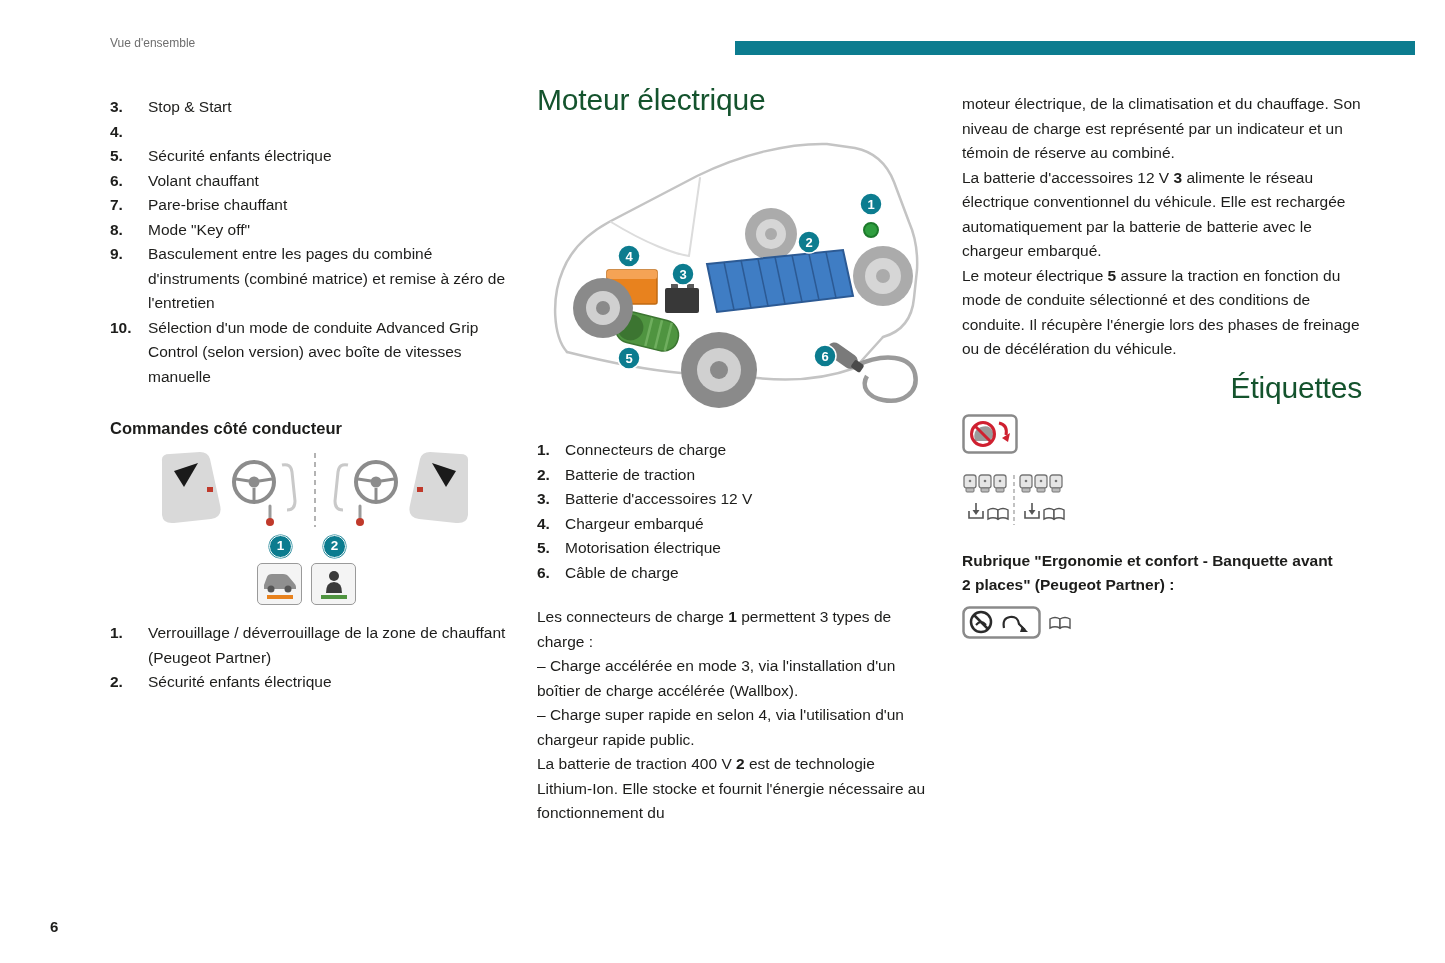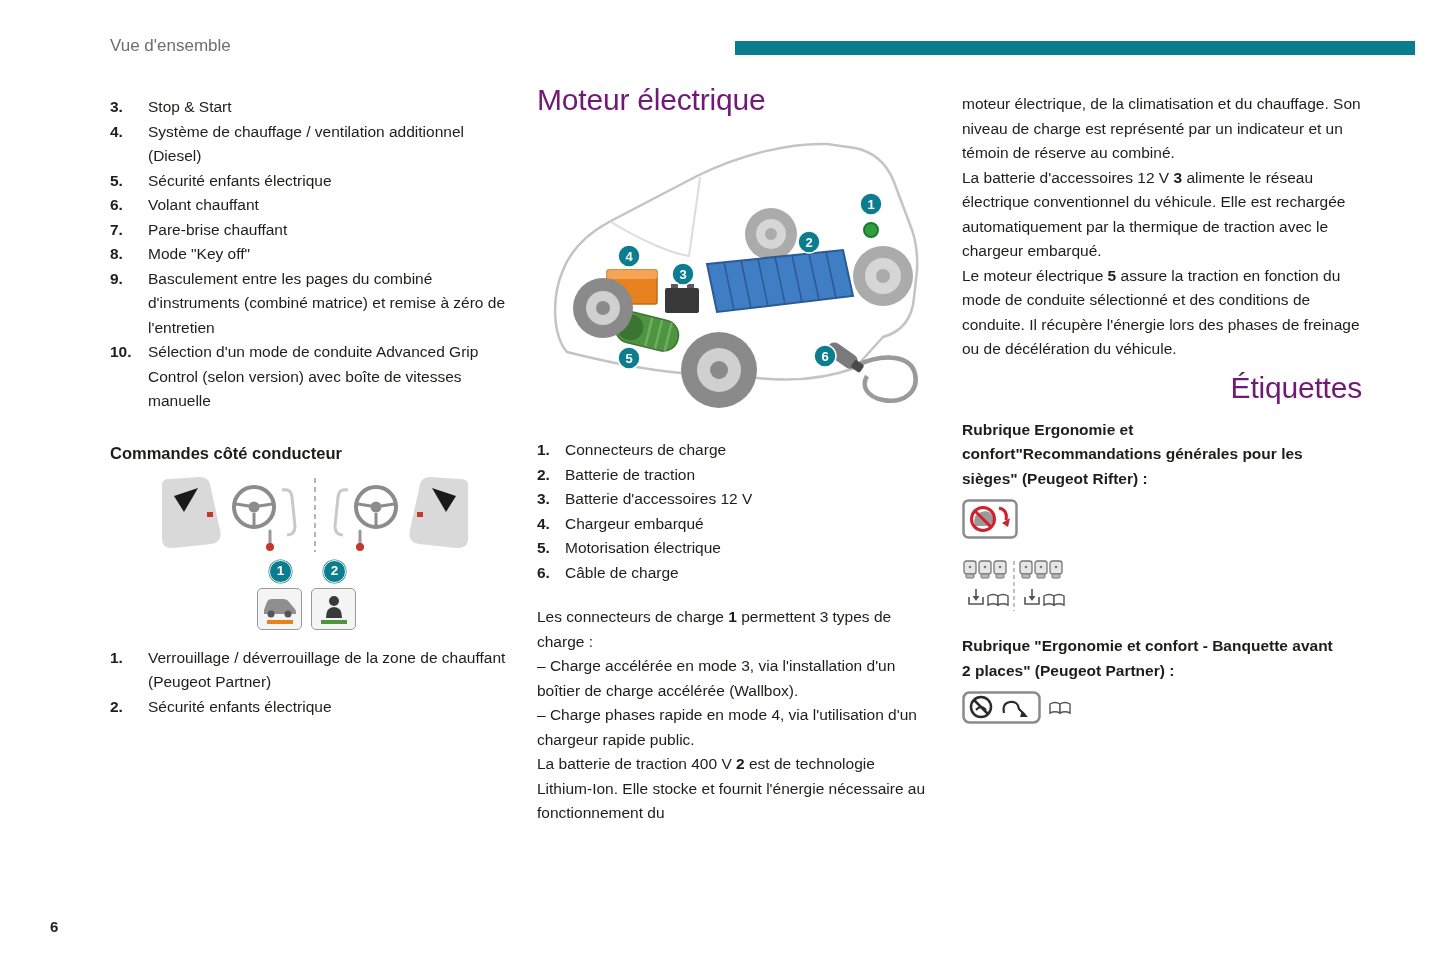--- a/index.html
+++ b/index.html
@@ -3,34 +3,34 @@
 <meta charset="utf-8">
 <style>
   * { margin:0; padding:0; box-sizing:border-box; }
   html,body { width:1445px; height:963px; }
   body {
     position:relative; background:#ffffff; overflow:hidden;
     font-family:"Liberation Sans", sans-serif; color:#1d1d1b;
   }
   .b { font-weight:bold; }
 
-  .header-title { position:absolute; left:110px; top:36px; font-size:17px; color:#6e6e6e; }
+  .header-title { position:absolute; left:110px; top:36px; font-size:12px; color:#6e6e6e; }
   .header-bar { position:absolute; left:735px; top:41px; width:680px; height:14px; background:#0c7c8f; }
 
   .col { position:absolute; font-size:15.5px; line-height:24.5px; }
   #col1 { left:110px; top:95px; width:402px; }
   #col2 { left:537px; top:82px; width:395px; }
   #col3 { left:962px; top:92px; width:400px; }
 
   .numlist .li { display:flex; }
   .numlist .num { font-weight:bold; width:38px; flex:none; }
   .numlist.legend .num { width:28px; }
 
   h2.sub { font-size:16.5px; font-weight:bold; margin-top:28px; line-height:22px; }
-  h1.gray-heading { font-size:30px; line-height:36px; font-weight:400; color:#701a75; letter-spacing:-0.2px; }
+  h1.gray-heading { font-size:30px; line-height:36px; font-weight:400; color:#14532d; letter-spacing:-0.2px; }
   .h-et { margin-top:8px;text-align:right; }
 
   .rich { margin-top:20px; }
   .rich .para { margin:0; }
 
   .caption { font-weight:bold; margin-top:12px; width:372px; }
 
   
   .cmd-illus { position:relative; width:330px; height:158px; margin:10px 0 0 40px; }
   .badge {
@@ -69,21 +69,20 @@
     <div class="numlist">
         <div class="li">
           <span class="num">3.</span>
           <span class="txt">
             <div>Stop &amp; Start</div>
           </span>
         </div>
         <div class="li">
           <span class="num">4.</span>
           <span class="txt">
-            <div>Système de chauffage / ventilation additionnel (Diesel)</div>
           </span>
         </div>
         <div class="li">
           <span class="num">5.</span>
           <span class="txt">
             <div>Sécurité enfants électrique</div>
           </span>
         </div>
         <div class="li">
           <span class="num">6.</span>
@@ -302,35 +301,34 @@
         <div class="li">
           <span class="num">6.</span>
           <span class="txt">
             <div>Câble de charge</div>
           </span>
         </div>
       </div>
     <div class="rich">
         <div class="para"><span>Les connecteurs de charge </span><span class="b">1</span><span> permettent 3 types de charge :</span></div>
         <div class="para"><span>– Charge accélérée en mode 3, via l'installation d'un boîtier de charge accélérée (Wallbox).</span></div>
-        <div class="para"><span>– Charge phases rapide en mode 4, via l'utilisation d'un chargeur rapide public.</span></div>
+        <div class="para"><span>– Charge super rapide en selon 4, via l'utilisation d'un chargeur rapide public.</span></div>
         <div class="para"><span>La batterie de traction 400 V </span><span class="b">2</span><span> est de technologie Lithium-Ion. Elle stocke et fournit l'énergie nécessaire au fonctionnement du</span></div>
       </div>
   </div>
 
   <div class="col" id="col3">
     <div class="rich" style="margin-top:0">
         <div class="para"><span>moteur électrique, de la climatisation et du chauffage. Son niveau de charge est représenté par un indicateur et un témoin de réserve au combiné.</span></div>
-        <div class="para"><span>La batterie d'accessoires 12 V </span><span class="b">3</span><span> alimente le réseau électrique conventionnel du véhicule. Elle est rechargée automatiquement par la thermique de traction avec le chargeur embarqué.</span></div>
+        <div class="para"><span>La batterie d'accessoires 12 V </span><span class="b">3</span><span> alimente le réseau électrique conventionnel du véhicule. Elle est rechargée automatiquement par la batterie de batterie avec le chargeur embarqué.</span></div>
         <div class="para"><span>Le moteur électrique </span><span class="b">5</span><span> assure la traction en fonction du mode de conduite sélectionné et des conditions de conduite. Il récupère l'énergie lors des phases de freinage ou de décélération du véhicule.</span></div>
       </div>
 
     <h1 class="gray-heading h-et">Étiquettes</h1>
 
-    <div class="caption">Rubrique Ergonomie et confort"Recommandations générales pour les sièges" (Peugeot Rifter) :</div>
 
     <div class="lbl-a">
       <svg width="56" height="40" viewBox="0 0 56 40">
         <rect x="1.5" y="1.5" width="53" height="37" rx="5" fill="#fff" stroke="#8a8a8a" stroke-width="2.5"></rect>
         <path d="M13 27 Q10 16 19 13 Q28 10 31 18 Q33 25 25 27 Z" fill="#9a9a9a"></path>
         <circle cx="21" cy="20" r="11.5" fill="none" stroke="#cf2030" stroke-width="3"></circle>
         <line x1="13" y1="12" x2="29" y2="28" stroke="#cf2030" stroke-width="3"></line>
         <path d="M37 9 Q46 11 44 21" fill="none" stroke="#cf2030" stroke-width="3"></path>
         <polygon points="40,24 48,19 46,28" fill="#cf2030"></polygon>
       </svg>

